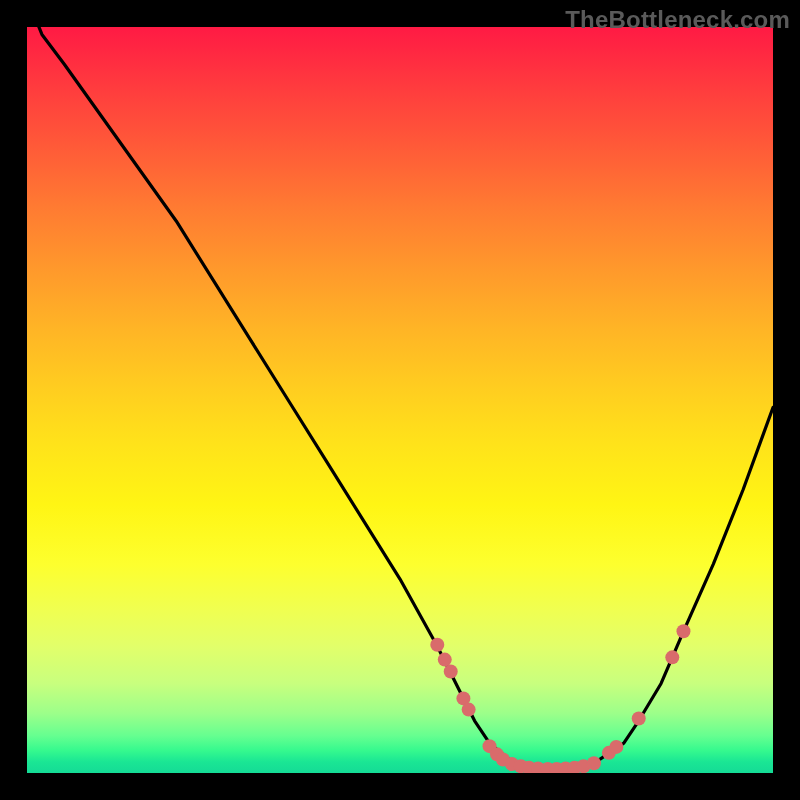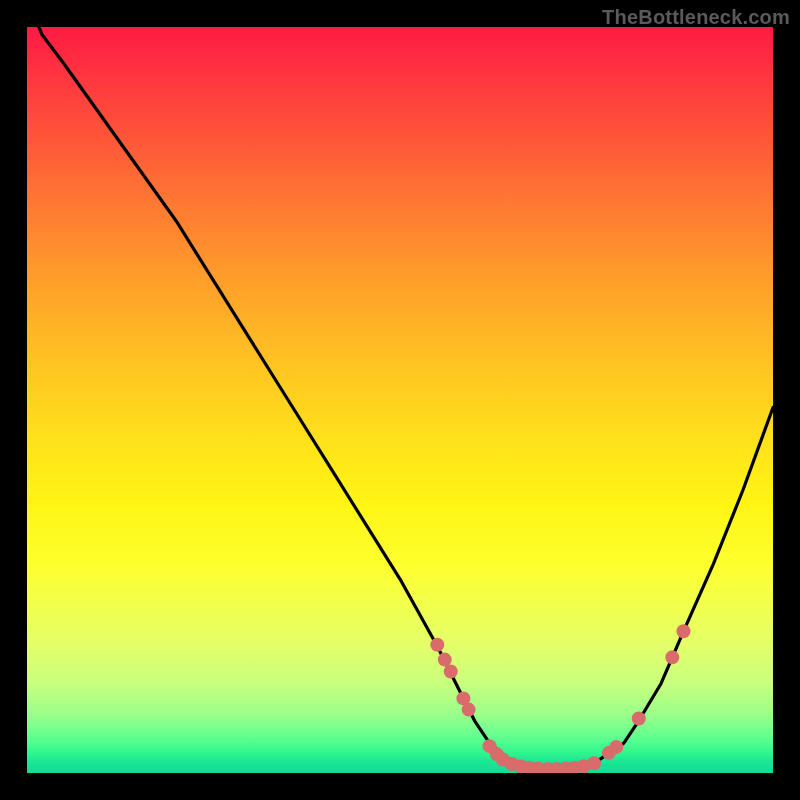--- a/index.html
+++ b/index.html
@@ -34,21 +34,21 @@
       #66ff90 95%,
       #35f98e 97%,
       #1ae694 98.5%,
       #14db96 100%);
   }
   .watermark {
     position: absolute;
     top: 6px;
     right: 10px;
     font-family: Arial, Helvetica, sans-serif;
-    font-size: 20px;
+    font-size: 24px;
     font-weight: 600;
     color: #5a5a5a;
     letter-spacing: 0.2px;
     user-select: none;
   }
   svg.curve {
     position: absolute;
     left: 0;
     top: 0;
     width: 746px;

